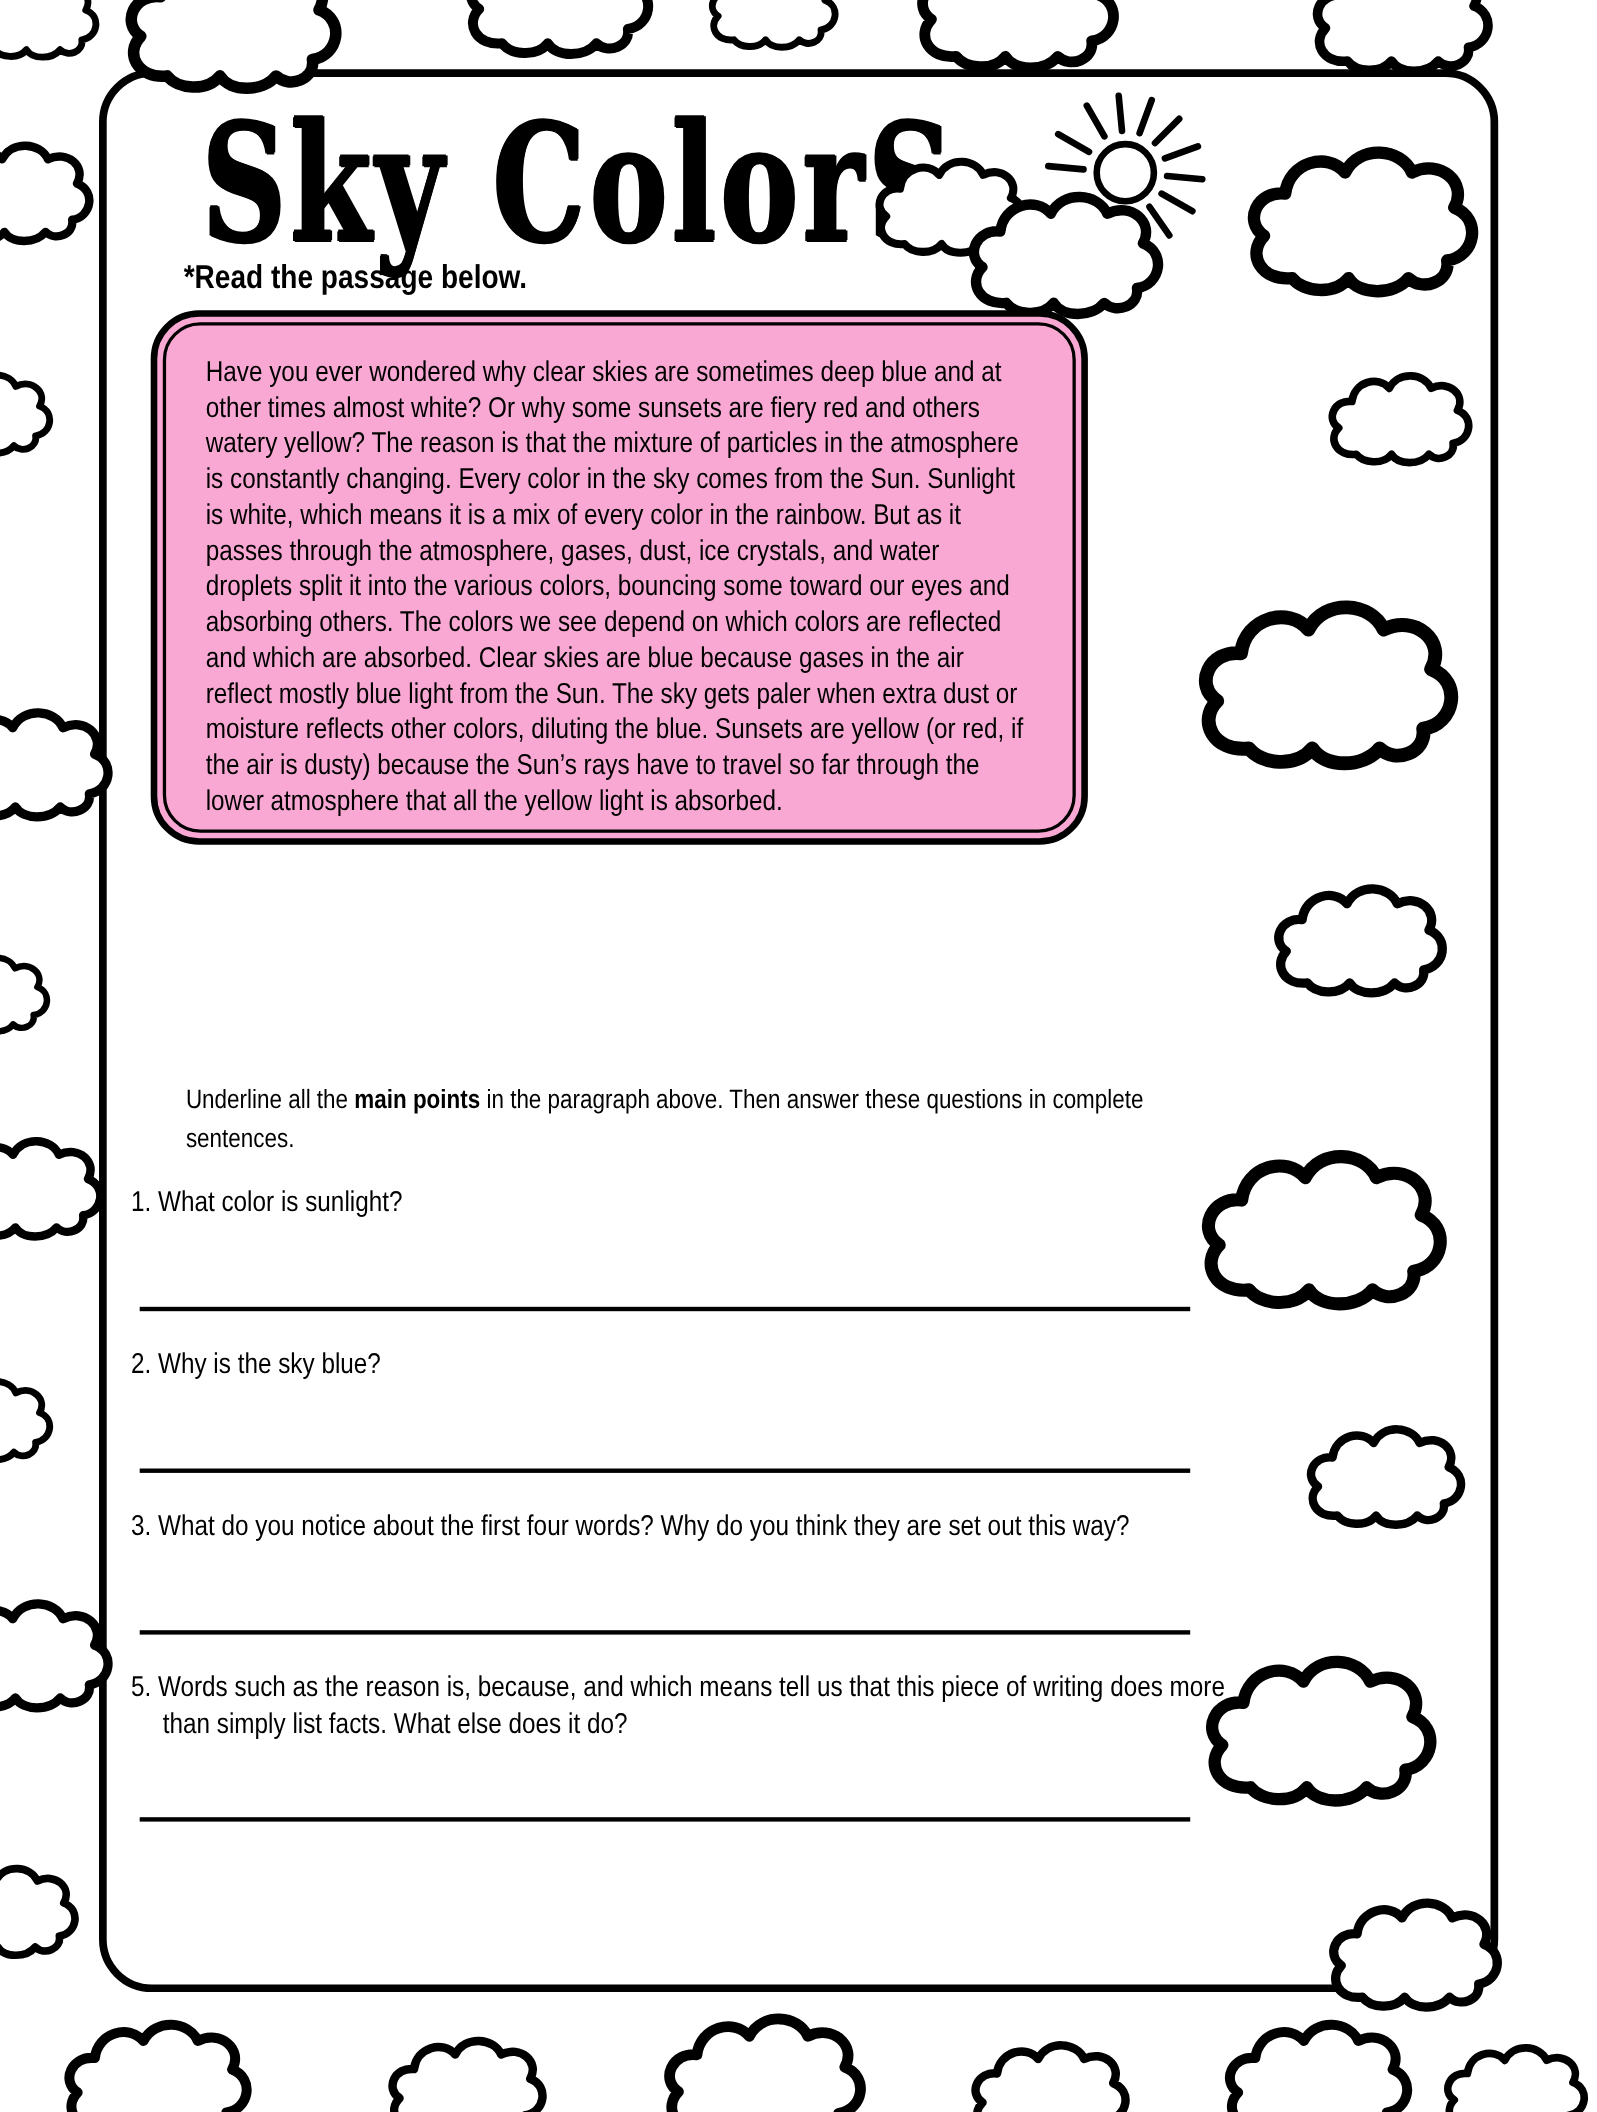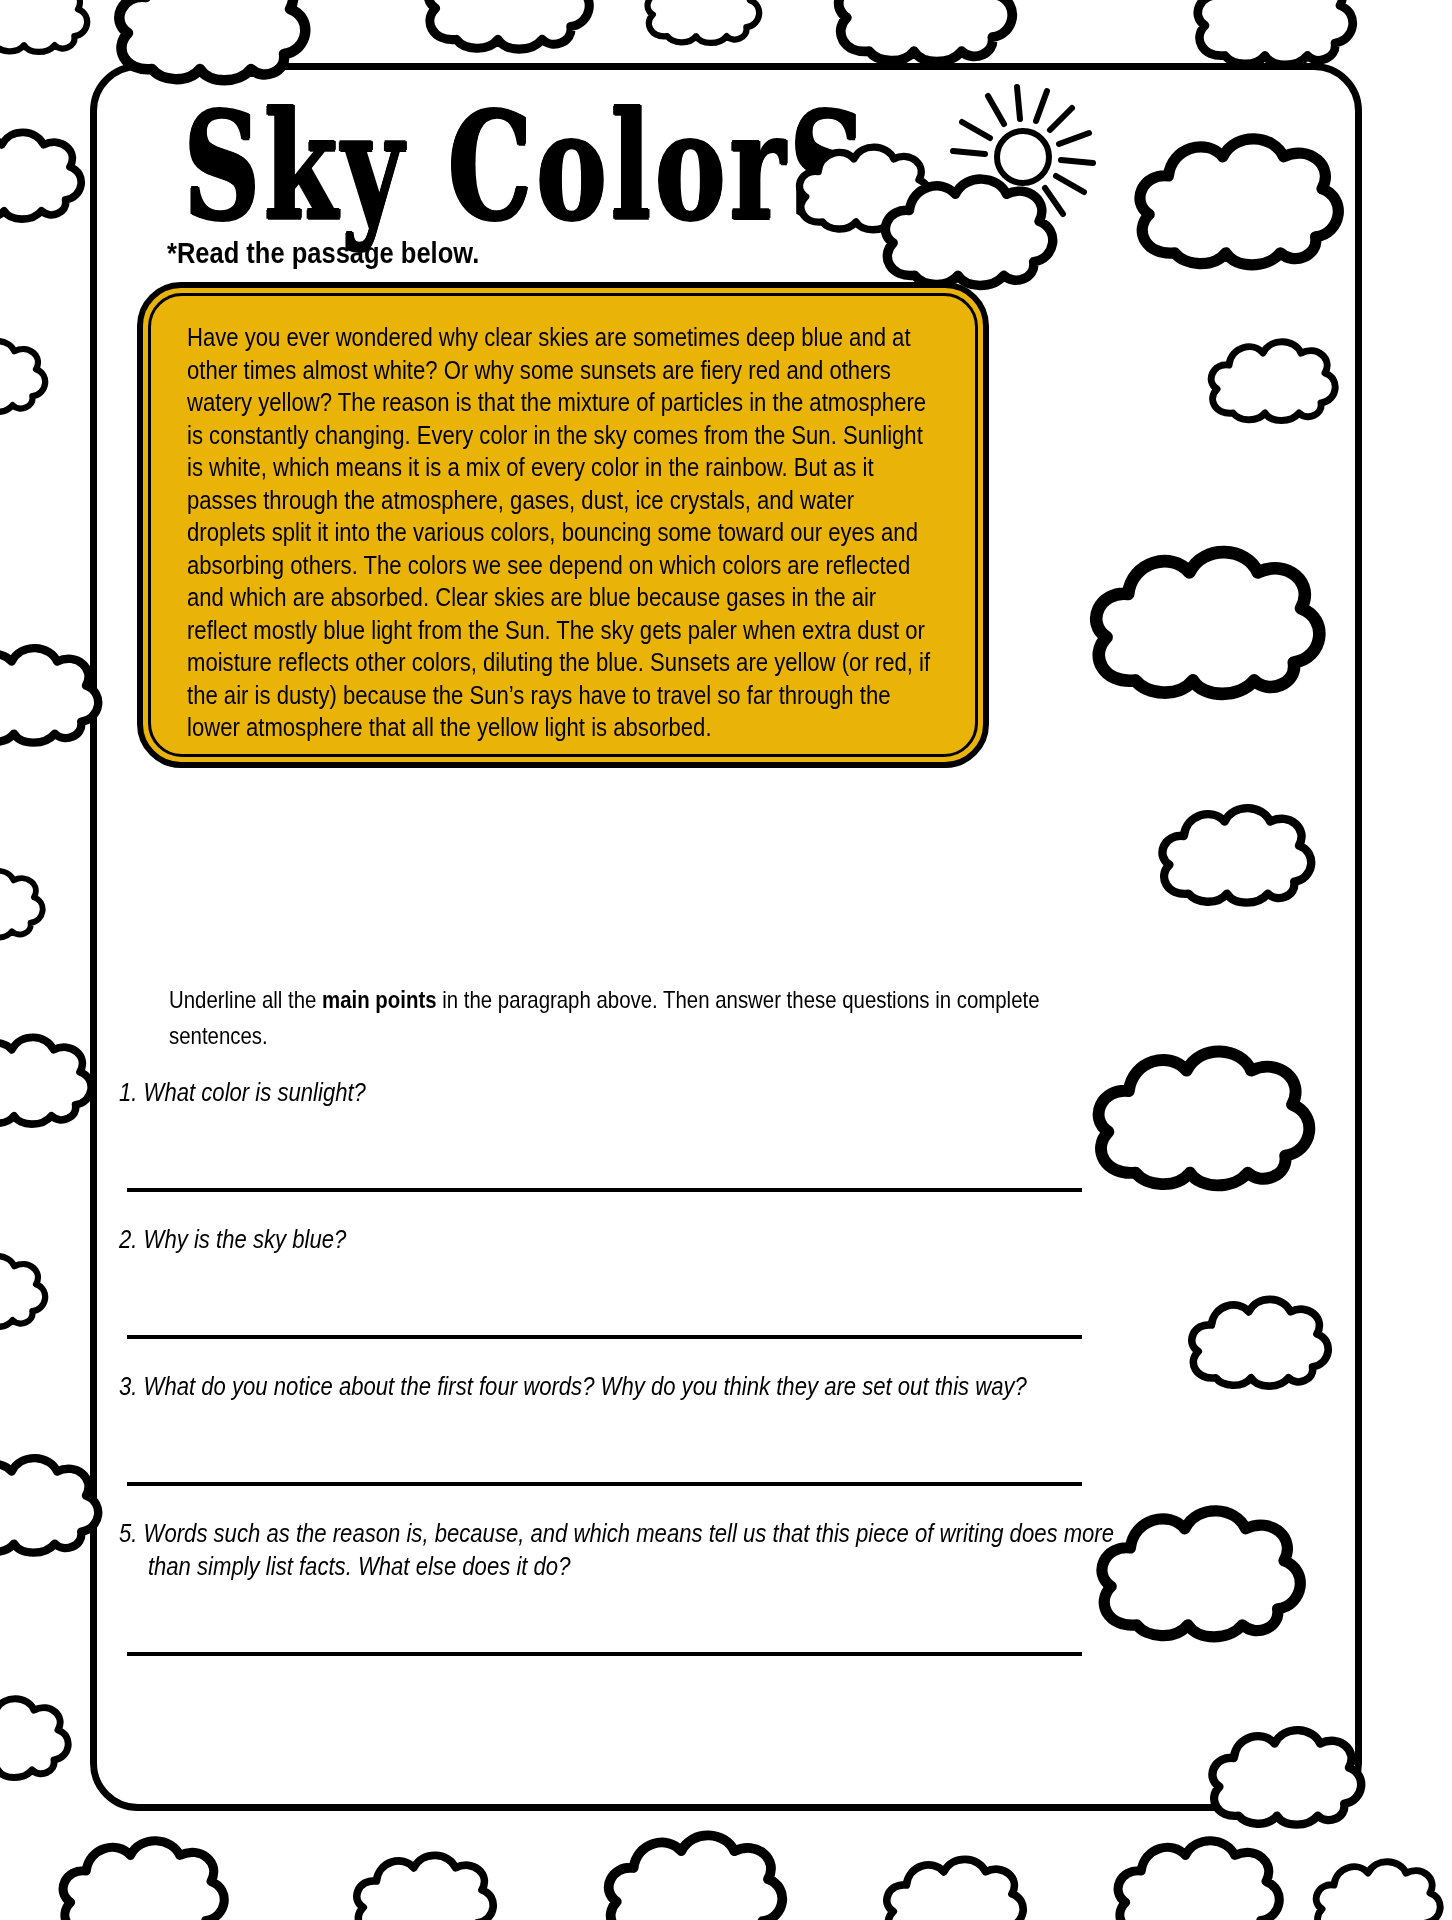--- a/index.html
+++ b/index.html
@@ -21,29 +21,29 @@
   .title-inner { display:inline-block; font-family:"DejaVu Serif", serif; font-weight:700;
                  font-size:148px; line-height:1.0; letter-spacing:5px;
                  transform:scaleX(0.72); transform-origin:0 0;
                  text-shadow:2px 0 #000, -1px 1px #000, 1px 2px #000, 0 -1px #000; }
 
   .sun-doodle { position:absolute; left:688px; top:12px; width:336px; height:218px; }
 
   .read-note { position:absolute; left:70px; top:166px; font-size:30px; font-weight:600; }
 
   .passage-box { position:absolute; left:40px; top:212px; width:852px; height:486px;
-                 border:6px solid #000; border-radius:44px; background:#eab308; }
+                 border:6px solid #000; border-radius:44px; background:#f9a8d4; }
   .passage-inner { position:absolute; left:5px; top:5px; right:5px; bottom:5px;
                    border:3px solid #000; border-radius:34px; padding:25px 36px 20px 36px; }
   .passage-text { font-size:26px; line-height:32.5px; font-weight:500; }
 
   .instruct { position:absolute; left:72px; top:912px; width:878px; font-size:24px; line-height:36px; }
   .instruct b { font-weight:700; }
 
-  .questions { position:absolute; left:22px; top:1006px; width:996px;font-style:italic; }
+  .questions { position:absolute; left:22px; top:1006px; width:996px; }
   .q-block { position:relative; height:147px; }
   .q-block.tall { height:170px; }
   .q { font-size:26px; line-height:33px; padding-left:34px; text-indent:-34px; }
   .q-num { display:inline; }
   .answer-line { position:absolute; top:112px; left:8px; width:955px; height:0;
                  border-top:4px solid #000; }
   .q-block.tall .answer-line { top:135px; }
 
   svg .ink { stroke:#000; fill:#fff; stroke-width:7; stroke-linejoin:round; stroke-linecap:round; }
   svg .ray { stroke:#000; stroke-width:6; stroke-linecap:round; }

